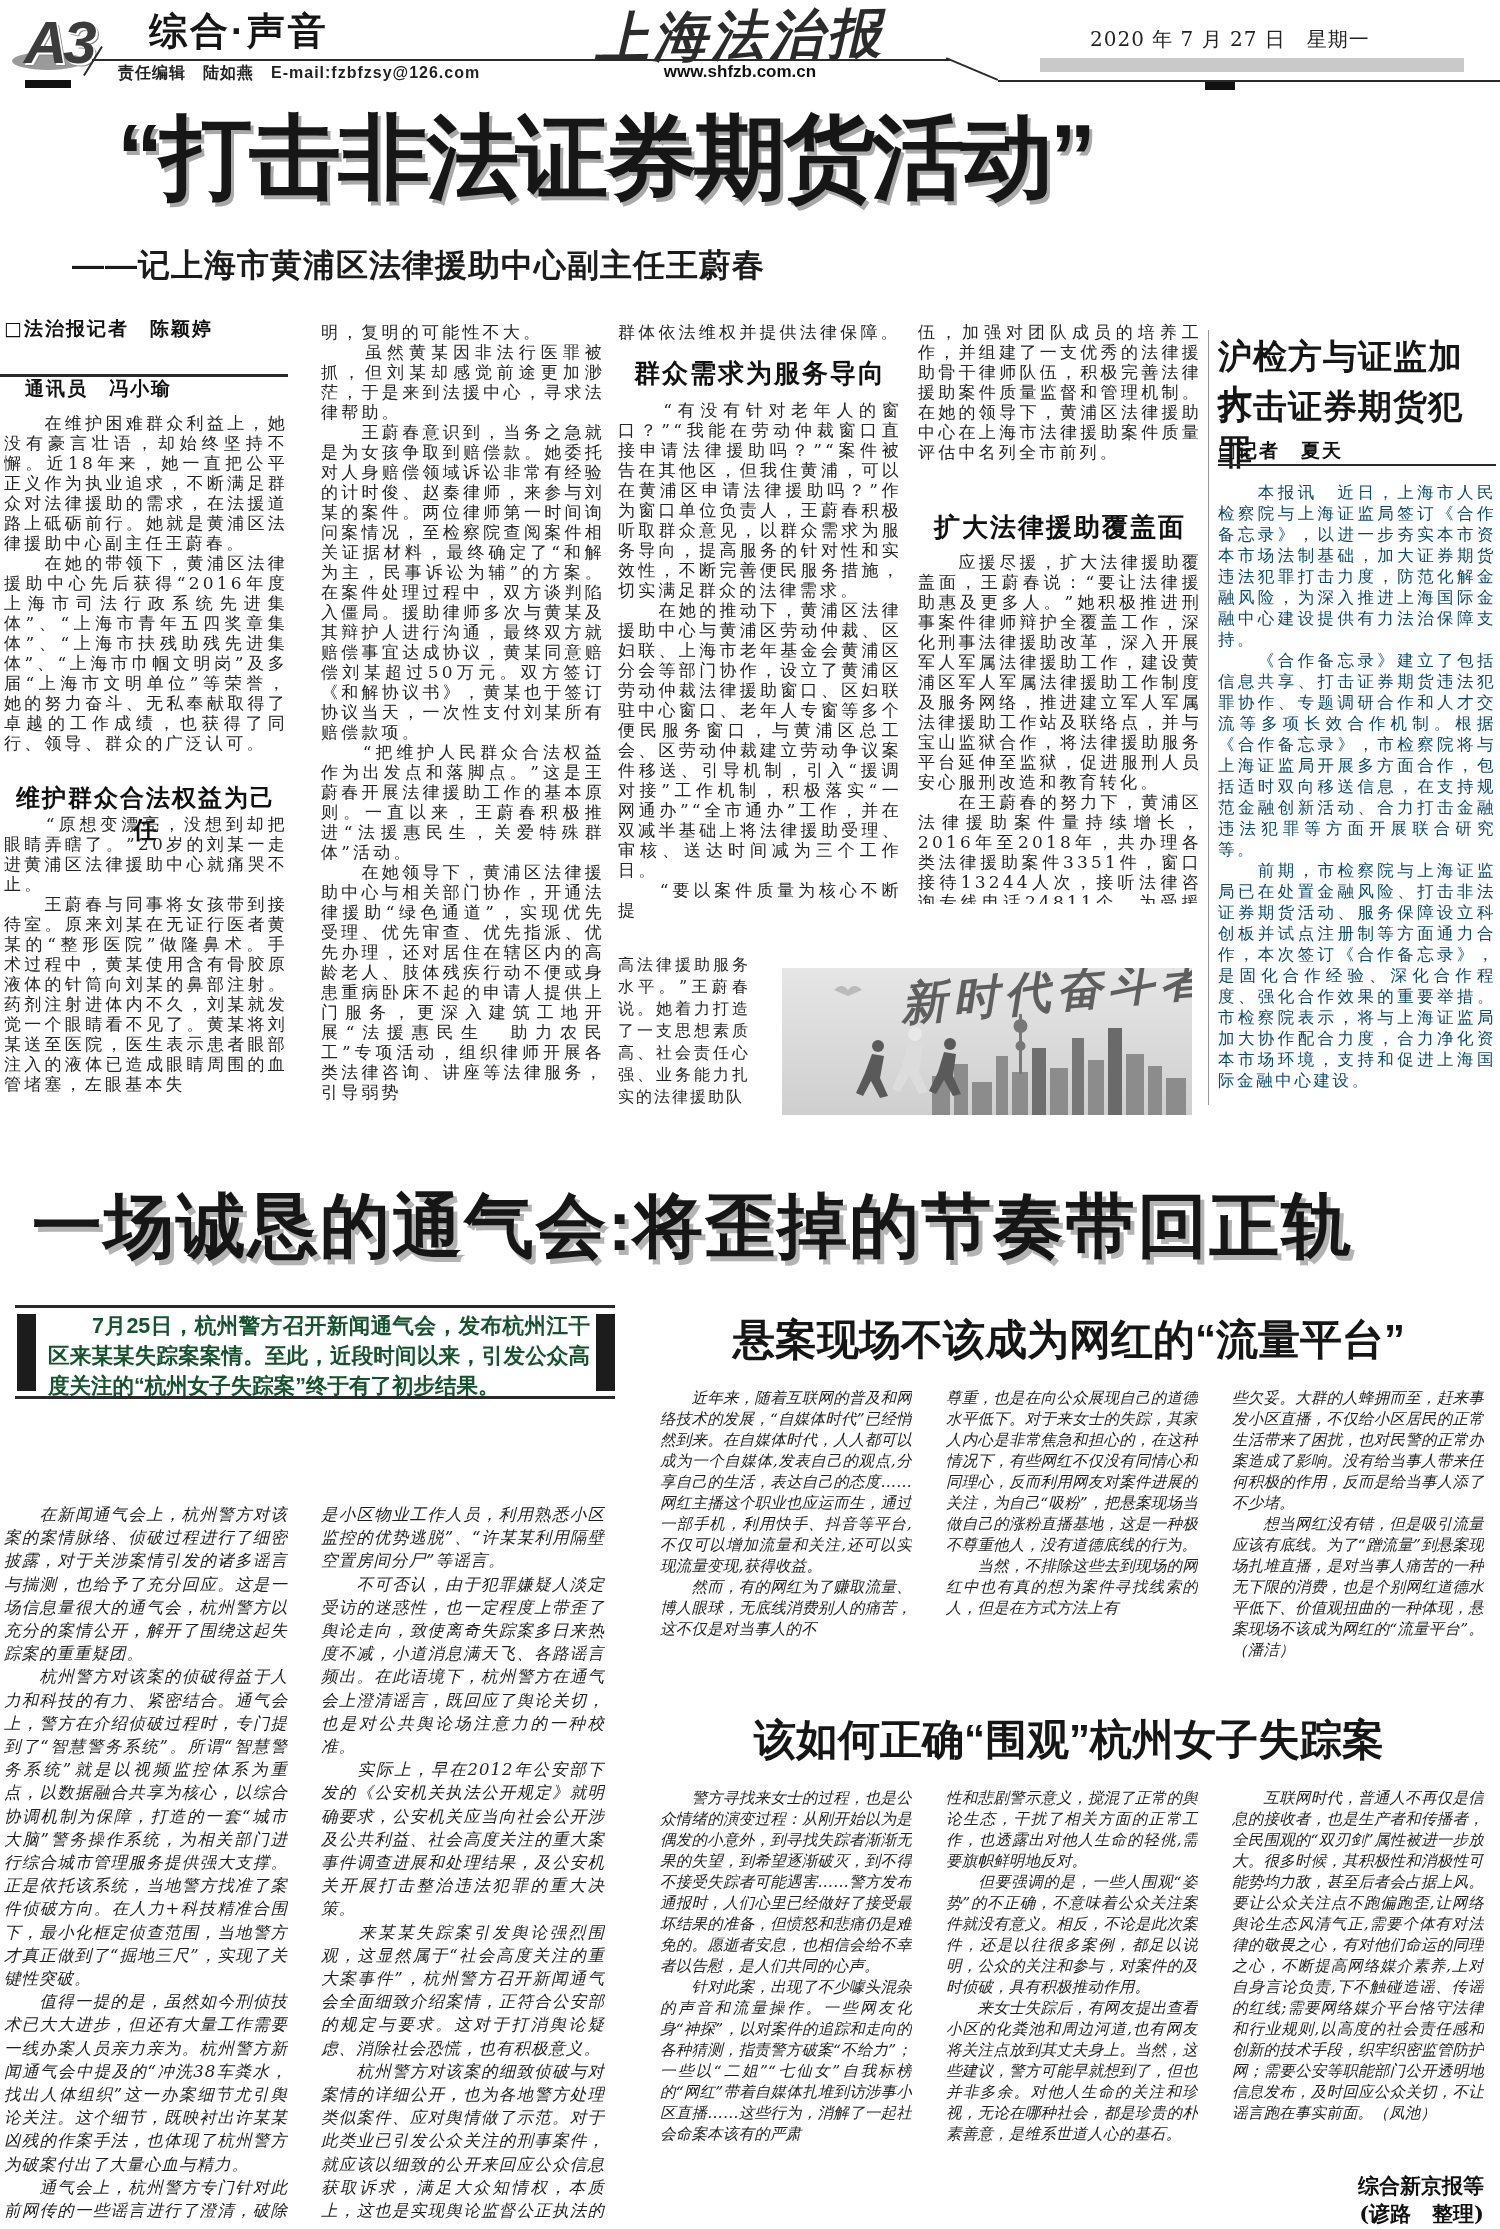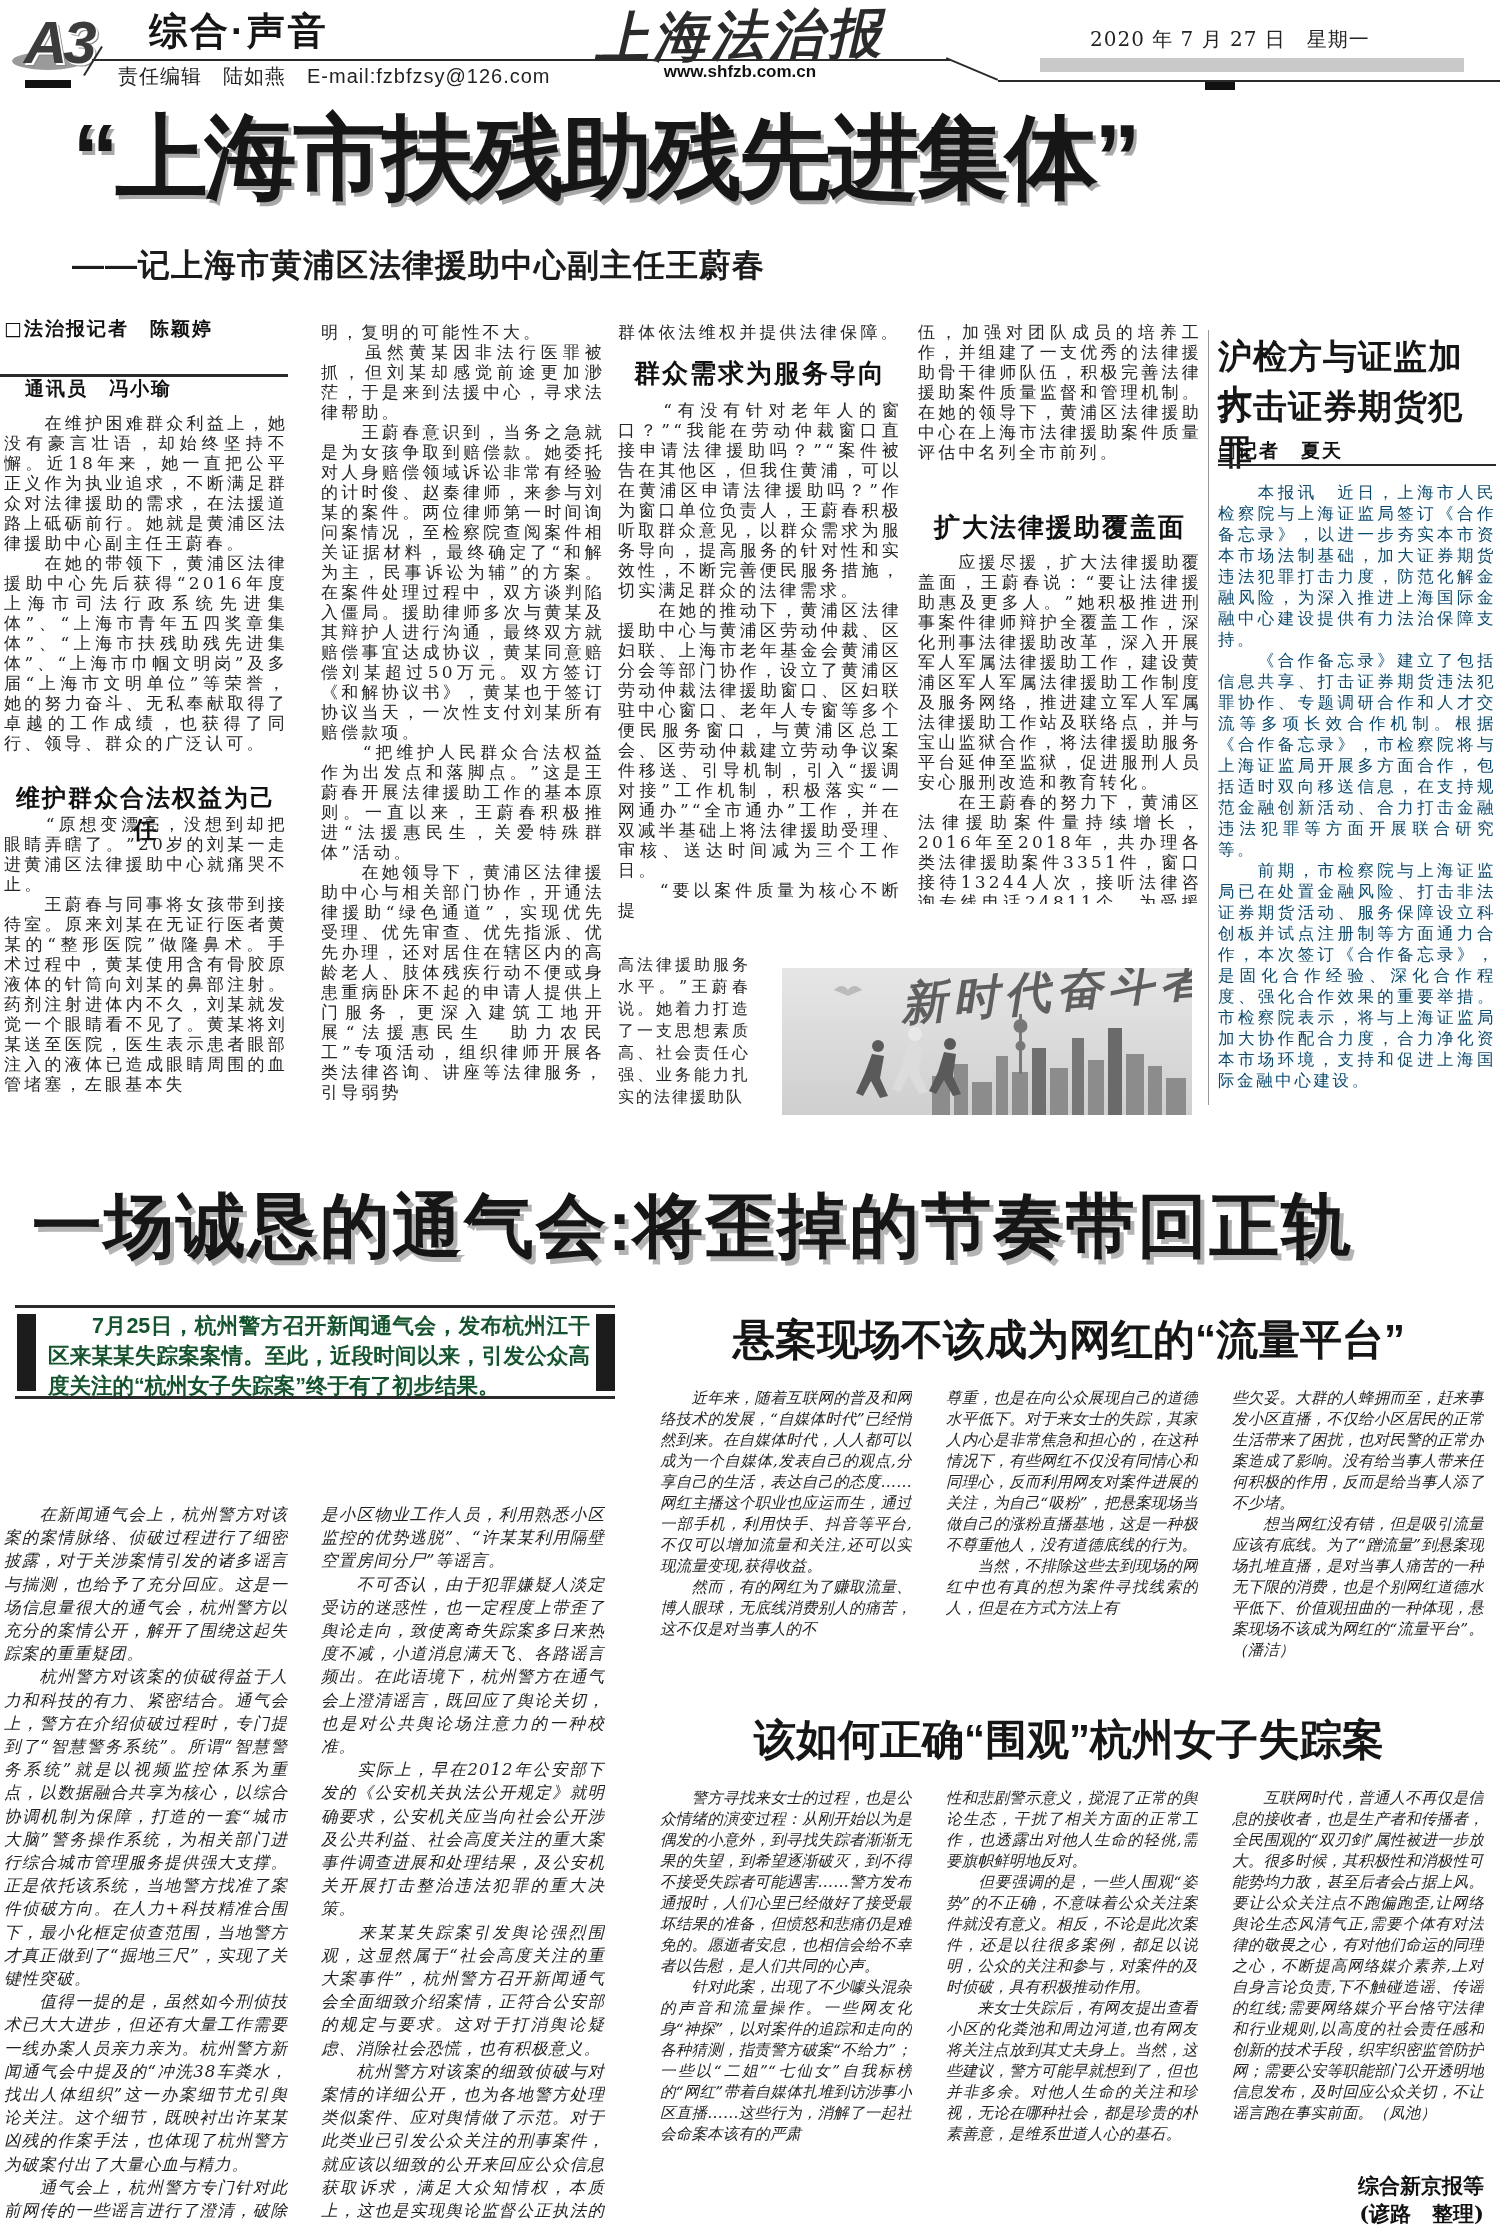--- a/index.html
+++ b/index.html
@@ -33,30 +33,30 @@
 
     <div class="abs" style="left:10px;top:4px;width:86px;height:70px;">
       <div class="abs" style="left:2px;top:48px;width:72px;height:18px;background:#9a9a9a;border-radius:50%;"></div>
       <div class="abs hei" style="left:4px;top:4px;font-size:60px;font-weight:900;font-style:italic;color:#3c3c3c;text-shadow:2px 2px 0 #fff,3px 3px 0 #888;letter-spacing:-4px;margin-left:10px;">A3</div>
     </div>
     <div class="abs rule" style="left:92px;top:44px;width:2px;height:34px;transform:rotate(32deg);"></div>
     <div class="abs hei" style="left:106px;top:6px;font-size:38px;font-weight:900;color:#161616;letter-spacing:3px;margin-left:43px;">综合·声音</div>
     <div class="abs rule" style="left:92px;top:59px;width:858px;height:2px;"></div>
     <div class="abs rule" style="left:944px;top:68px;width:56px;height:2px;transform:rotate(23deg);"></div>
     <div class="abs rule" style="left:998px;top:80px;width:502px;height:2px;"></div>
-    <div class="abs hei" style="left:118px;top:63px;font-size:20px;font-weight:400;color:#222;letter-spacing:1px;">责任编辑　陆如燕　E-mail:fzbfzsy@126.com</div>
+    <div class="abs hei" style="left:118px;top:63px;font-size:16px;font-weight:700;color:#222;letter-spacing:1px;">责任编辑　陆如燕　E-mail:fzbfzsy@126.com</div>
     <div class="abs" style="left:560px;top:0px;width:360px;text-align:center;font-size:54px;font-weight:900;font-style:italic;color:#2b2b2b;letter-spacing:4px;transform:rotate(-1deg);">上海法治报</div>
     <div class="abs hei" style="left:560px;top:62px;width:360px;text-align:center;font-size:17px;font-weight:700;color:#111;">www.shfzb.com.cn</div>
     <div class="abs" style="left:1090px;top:26px;width:400px;font-size:20px;color:#222;letter-spacing:1px;">2020 年 7 月 27 日　星期一</div>
     <div class="abs" style="left:1040px;top:58px;width:424px;height:14px;background:#c9c9c9;"></div>
     <div class="abs" style="left:25px;top:80px;width:46px;height:8px;background:#111;"></div>
     <div class="abs" style="left:1205px;top:82px;width:30px;height:8px;background:#111;"></div>
   </div>
 
-  <div class="abs hei bigblack" style="left:0;top:96px;width:1210px;text-align:center;font-size:92px;font-weight:900;letter-spacing:-3px;text-shadow:3px 4px 0 #a8a8a8;">“上海市扶残助残先进集体”</div>
+  <div class="abs hei bigblack" style="left:0;top:96px;width:1210px;text-align:center;font-size:92px;font-weight:900;letter-spacing:-3px;text-shadow:3px 4px 0 #a8a8a8;">“打击非法证券期货活动”</div>
   <div class="abs hei" style="left:72px;top:244px;font-size:32px;font-weight:700;color:#1c1c1c;letter-spacing:1px;">——记上海市黄浦区法律援助中心副主任王蔚春</div>
 
   <div class="abs byline" style="left:4px;top:316px;width:284px;">□法治报记者　陈颖婷</div>
   <div class="abs byline" style="left:4px;top:344px;width:284px;margin-top:32px;">　通讯员　冯小瑜</div>
   <div class="abs rule" style="left:0;top:374px;width:288px;height:2.5px;"></div>
 
   <div class="abs bt" style="left:4px;top:396px;width:284px;height:382px;margin-top:17px;">　　在维护困难群众利益上，她没有豪言壮语，却始终坚持不懈。近18年来，她一直把公平正义作为执业追求，不断满足群众对法律援助的需求，在法援道路上砥砺前行。她就是黄浦区法律援助中心副主任王蔚春。
 　　在她的带领下，黄浦区法律援助中心先后获得“2016年度上海市司法行政系统先进集体”、“上海市青年五四奖章集体”、“上海市扶残助残先进集体”、“上海市巾帼文明岗”及多届“上海市文明单位”等荣誉，她的努力奋斗、无私奉献取得了卓越的工作成绩，也获得了同行、领导、群众的广泛认可。</div>
   <div class="abs colhead" style="left:4px;top:782px;width:284px;">维护群众合法权益为己任</div>
   <div class="abs bt" style="left:4px;top:814px;width:284px;height:300px;">　　“原想变漂亮，没想到却把眼睛弄瞎了。”20岁的刘某一走进黄浦区法律援助中心就痛哭不止。

